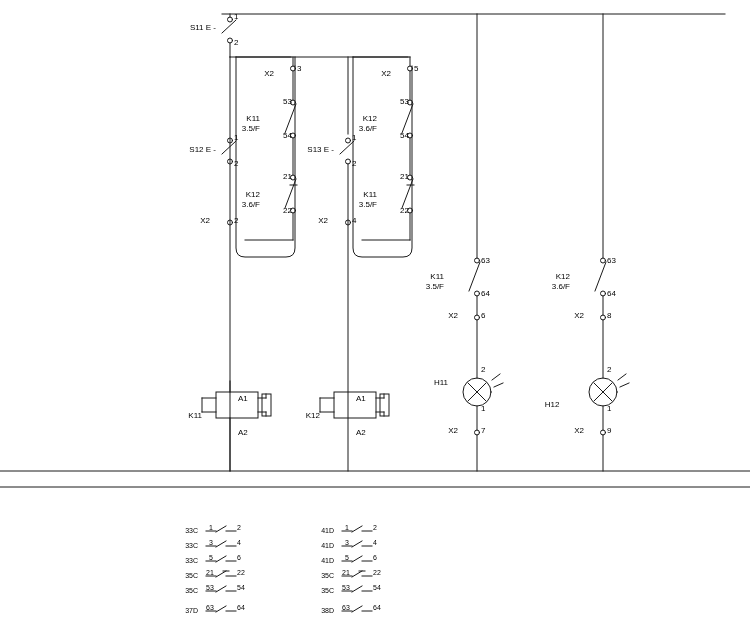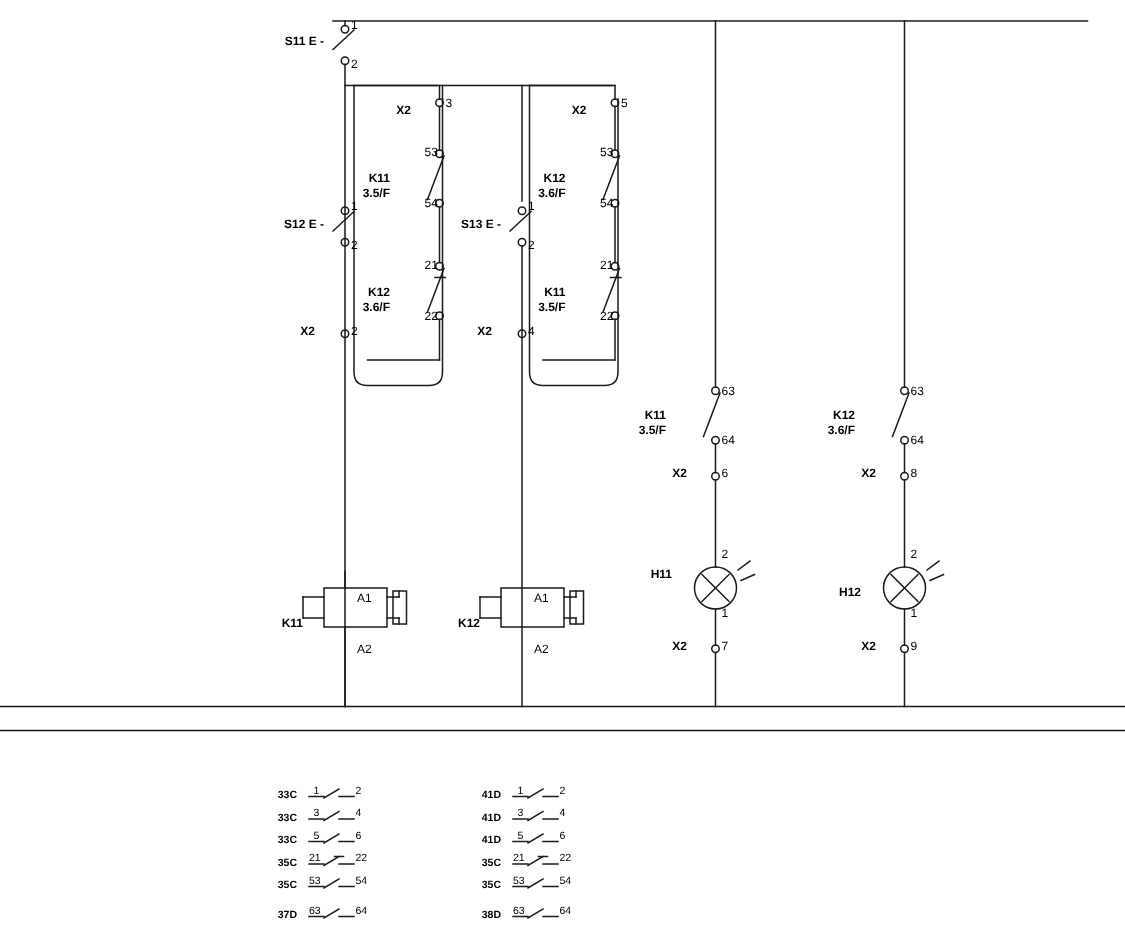--- a/index.html
+++ b/index.html
@@ -19,21 +19,21 @@
     width:750px;height:628px;
   }
   .lbl{
     position:absolute;
     font-size:8px;
     line-height:9px;
     white-space:pre;
     color:#000;
   }
   .lbl.sm{font-size:7px;line-height:8px;}
-  .lbl.r{text-align:right;font-weight:bold;}
+  .lbl.r{text-align:right;}
 </style>
 </head>
 <body>
 
 <div id="sheet">
 
   <svg id="schematic" viewBox="0 0 750 628" xmlns="http://www.w3.org/2000/svg">
     <g fill="none" stroke="#1a1a1a" stroke-width="1" stroke-linecap="square">
 
       <line x1="222" y1="14" x2="725" y2="14"></line>
@@ -279,21 +279,21 @@
   <div class="lbl" style="left:238px;top:428px;">A2</div>
 
   <div class="lbl r" style="left:276px;top:411px;width:44px;">K12</div>
   <div class="lbl" style="left:356px;top:394px;">A1</div>
   <div class="lbl" style="left:356px;top:428px;">A2</div>
 
   <div class="lbl r" style="left:404px;top:378px;width:44px;">H11</div>
   <div class="lbl" style="left:481px;top:365px;">2</div>
   <div class="lbl" style="left:481px;top:404px;">1</div>
 
-  <div class="lbl r" style="left:530px;top:390px;width:44px;">H12</div>
+  <div class="lbl r" style="left:530px;top:400px;width:44px;text-align:center;">H12</div>
   <div class="lbl" style="left:607px;top:365px;">2</div>
   <div class="lbl" style="left:607px;top:404px;">1</div>
 
   <div class="lbl sm r" style="left:170px;top:527px;width:28px;">33C</div>
   <div class="lbl sm" style="left:209px;top:524px;">1</div>
   <div class="lbl sm" style="left:237px;top:524px;">2</div>
 
   <div class="lbl sm r" style="left:170px;top:542px;width:28px;">33C</div>
   <div class="lbl sm" style="left:209px;top:539px;">3</div>
   <div class="lbl sm" style="left:237px;top:539px;">4</div>

